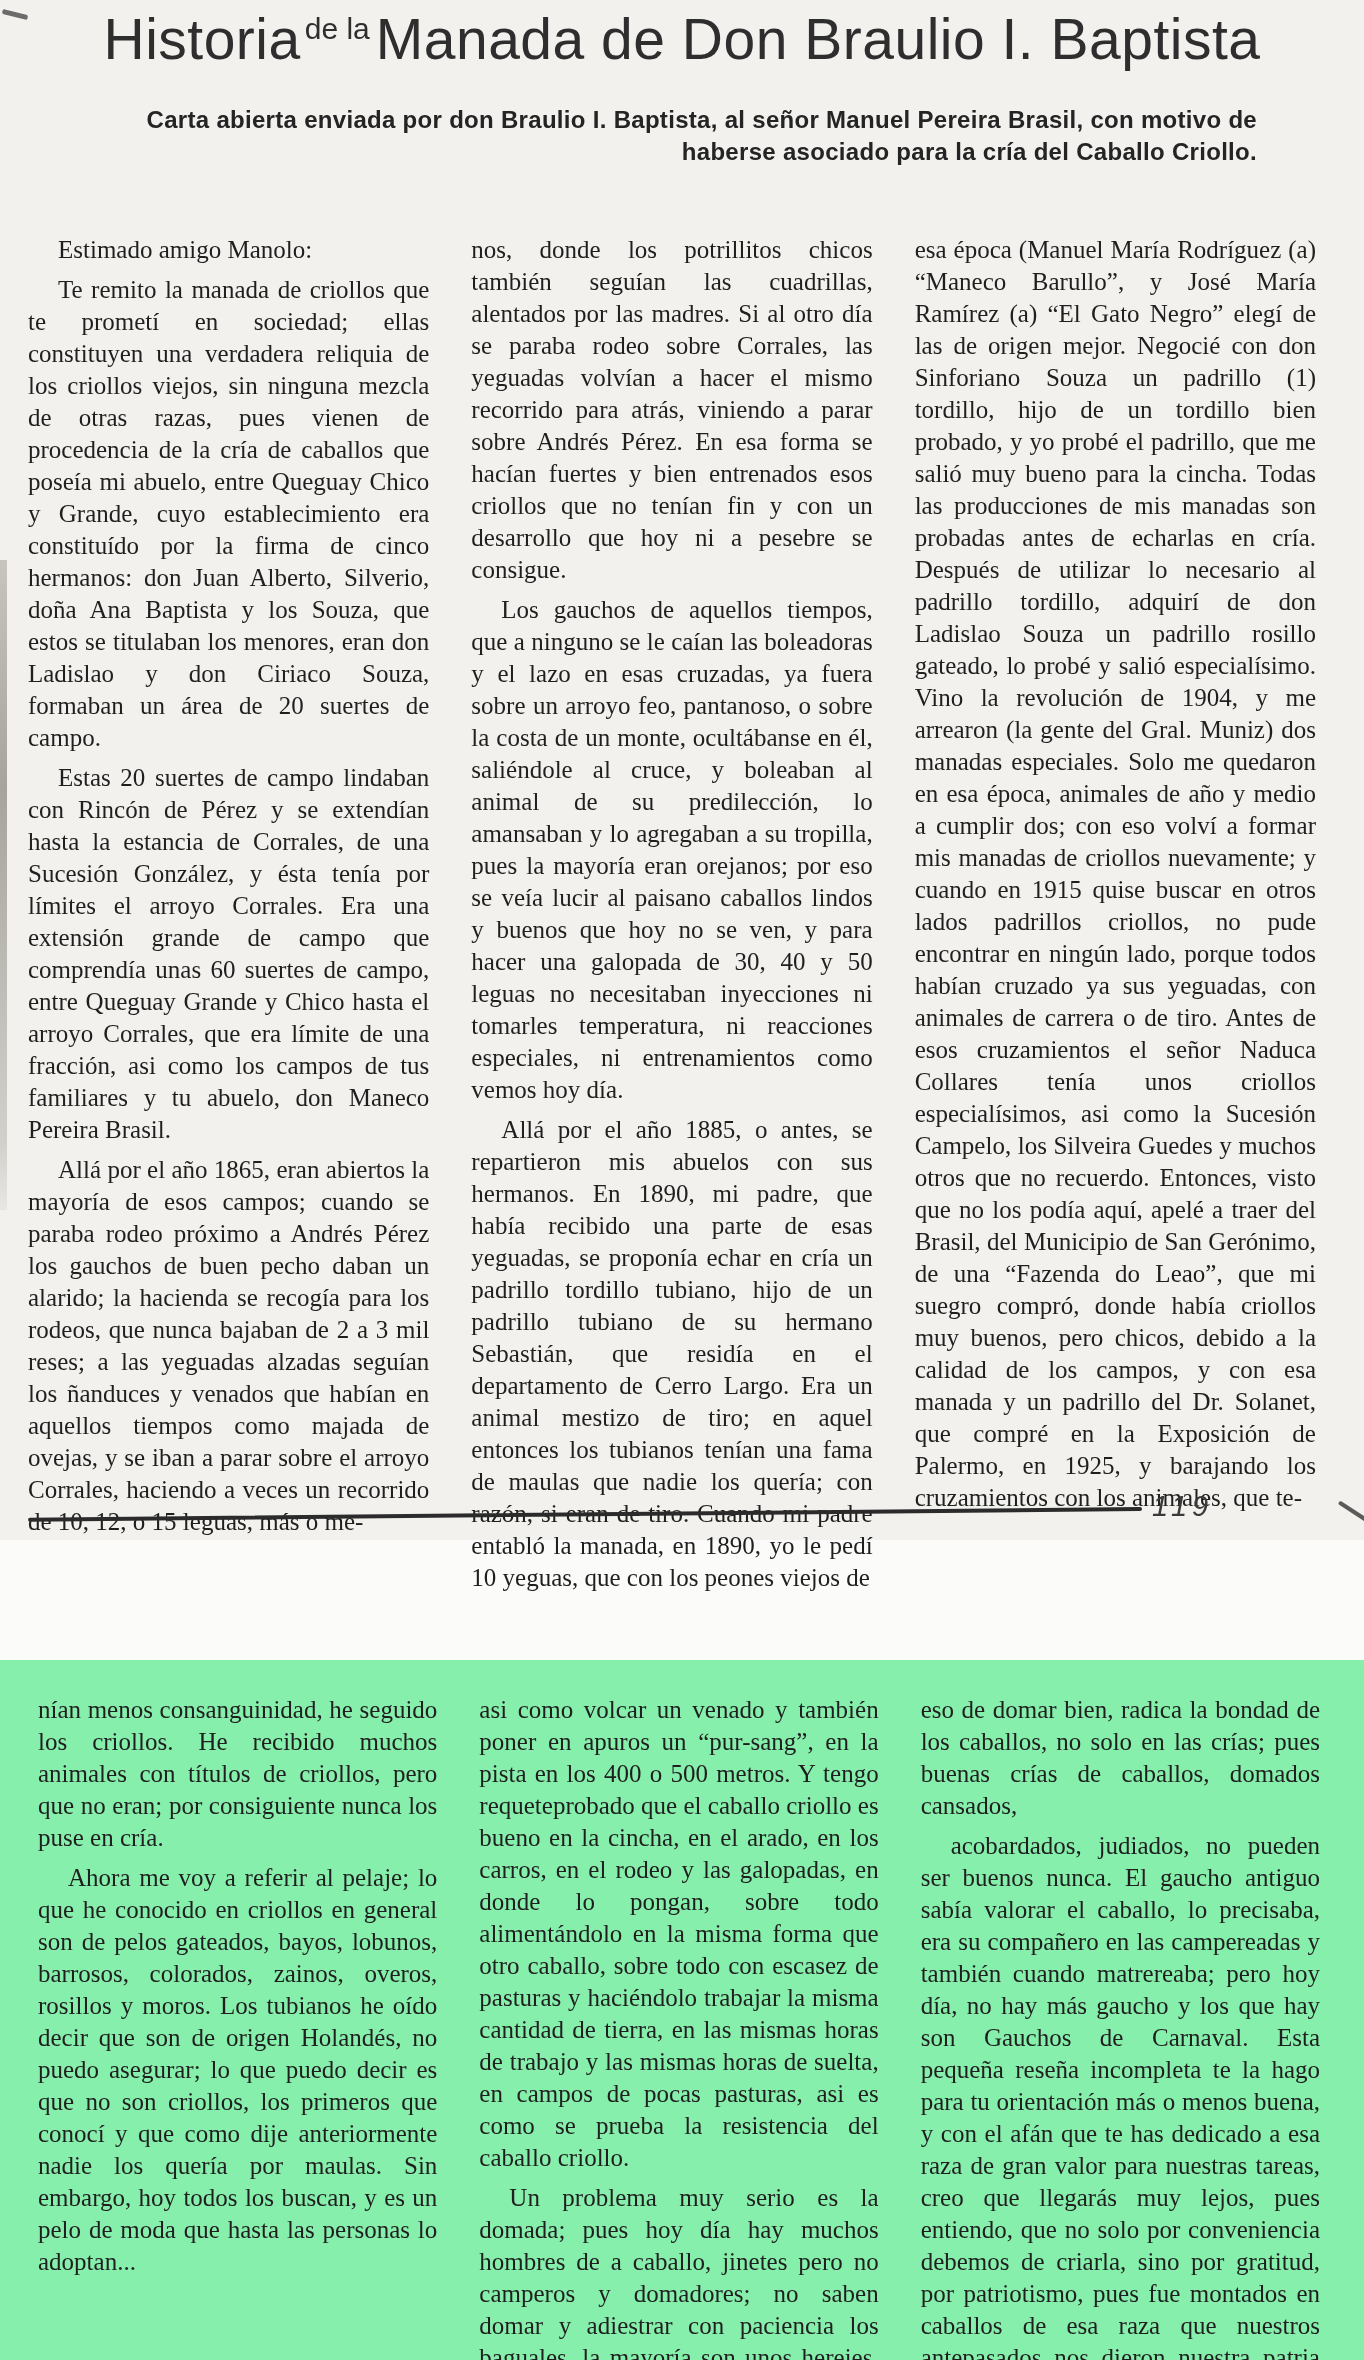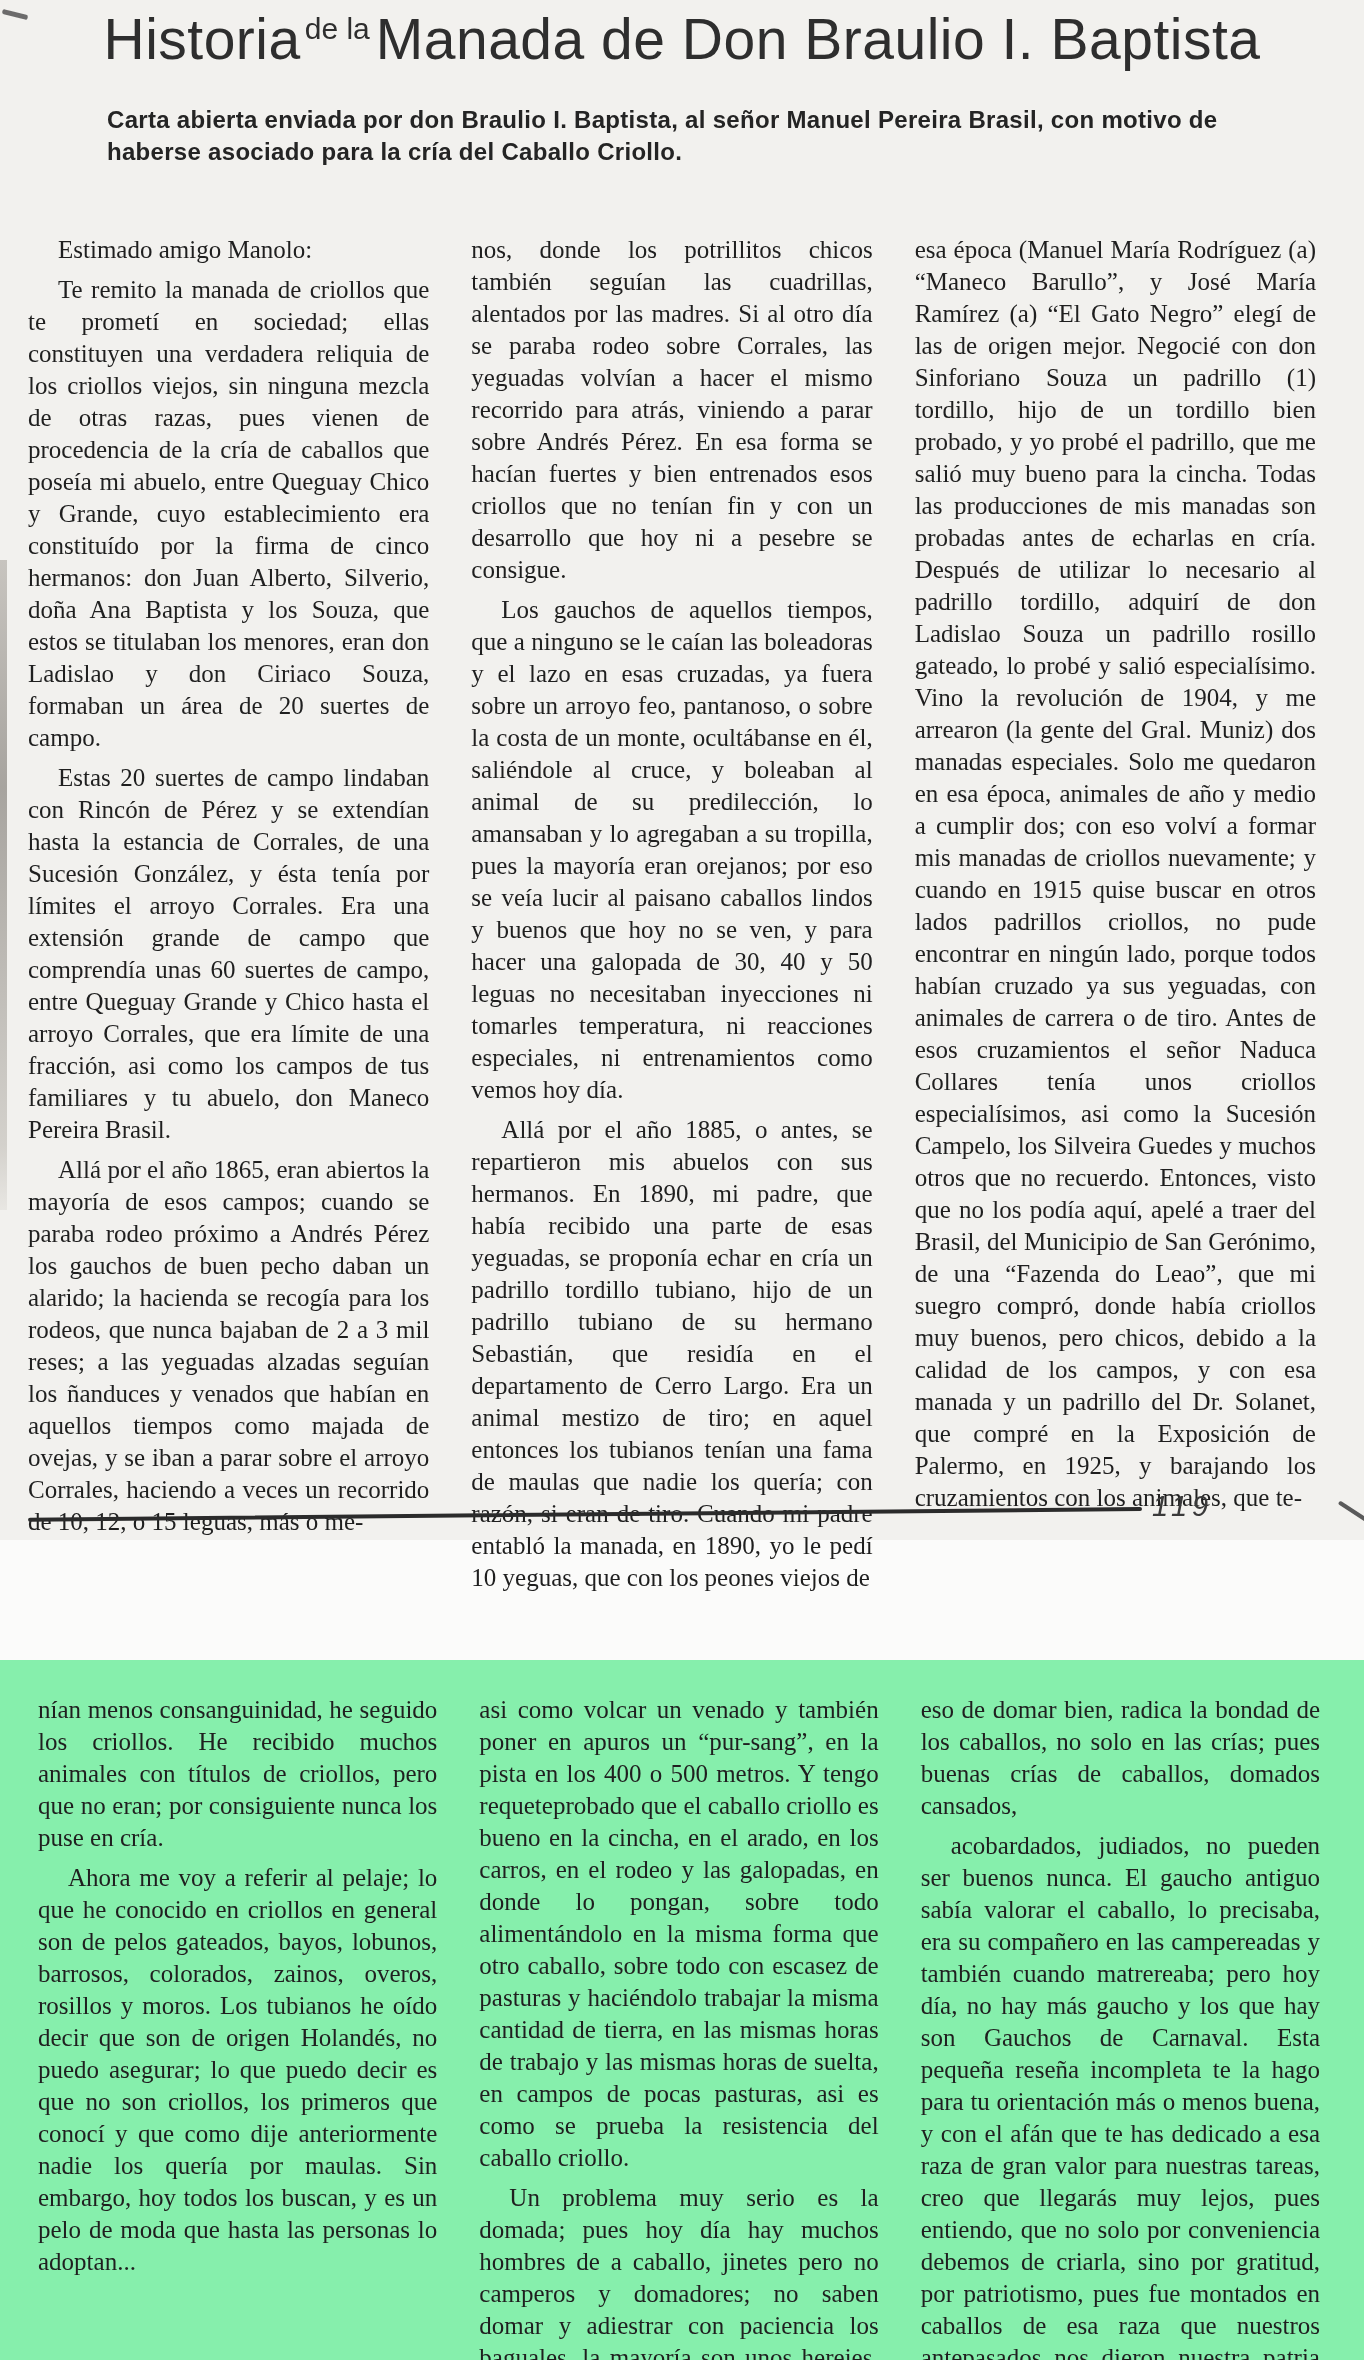--- a/index.html
+++ b/index.html
@@ -16,21 +16,21 @@
     position:absolute;top:6px;left:0;width:100%;margin:0;text-align:center;
     font-family:"Liberation Sans", sans-serif;font-weight:400;
     font-size:57px;color:#2e2e2e;white-space:nowrap;letter-spacing:0.5px;
   }
   .title-sup{
     display:inline-block;position:relative;top:-20px;
     font-size:30px;margin:0 6px 0 4px;letter-spacing:0;
   }
   .subtitle{
     position:absolute;top:104px;left:50%;transform:translateX(-50%);
-    width:1150px;margin:0;text-align:left;
+    width:1150px;margin:0;text-align:right;
     font-family:"Liberation Sans", sans-serif;font-weight:700;
     font-size:24px;line-height:32px;color:#242424;letter-spacing:0.3px;
   }
 
   .cols{
     position:absolute;top:226px;left:0;width:100%;box-sizing:border-box;
     padding:0 40px 0 20px;display:flex;gap:26px;
   }
   .page-2 .cols{position:absolute;top:26px;padding:0 36px 0 30px;}
   .col{flex:1;min-width:0;font-size:25px;line-height:32px;text-align:justify;}

